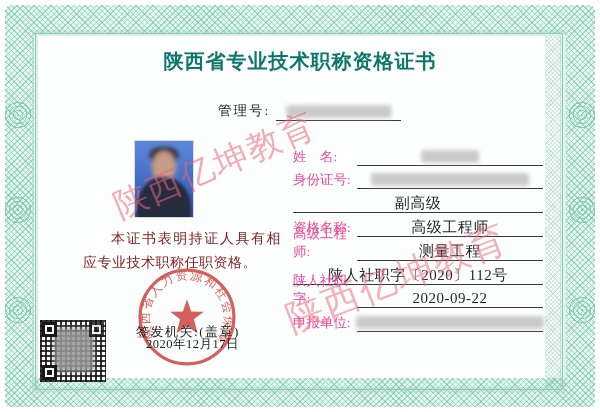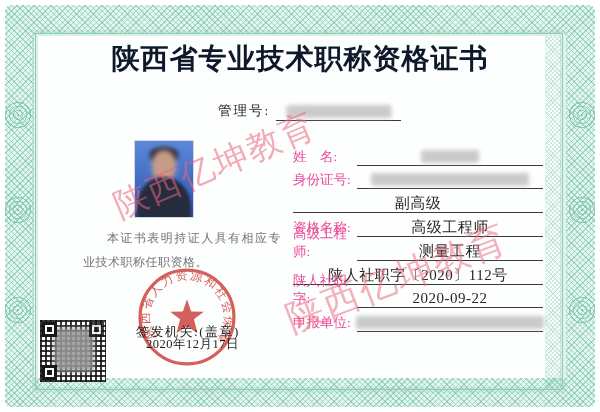--- a/index.html
+++ b/index.html
@@ -18,43 +18,43 @@
   .frame{position:absolute;left:35px;top:33px;right:37px;bottom:22px;
     border:1px solid #8ecbb8;
     box-shadow:inset 0 0 0 2px rgba(142,203,184,.30), 0 0 0 3px rgba(142,203,184,.25);
     background:transparent;}
   .right-strip{position:absolute;left:545px;top:36px;width:16px;height:352px;opacity:.55;
     background-image:
       repeating-linear-gradient(45deg, rgba(110,192,167,.6) 0 1px, transparent 1px 3px),
       repeating-linear-gradient(-45deg, rgba(110,192,167,.6) 0 1px, transparent 1px 3px);}
 
   
-  .title{position:absolute;left:0;right:0;top:40px;text-align:center;
-    font-family:"DejaVu Sans", sans-serif;font-weight:700;font-size:28px;
-    letter-spacing:1px;color:#0f172a;}
+  .title{position:absolute;left:0;right:0;top:48px;text-align:center;
+    font-family:"DejaVu Sans", sans-serif;font-weight:700;font-size:20px;
+    letter-spacing:1px;color:#0f766e;}
 
   
   .mgmt{position:absolute;left:218px;top:101px;display:flex;align-items:center;height:20px;}
   .mgmt .lbl{font-size:13.5px;letter-spacing:2px;color:#222;}
   .mgmt .line{width:125px;border-bottom:1.5px solid #3a3a3a;height:18px;position:relative;margin-left:6px;}
 
   
   .photo{position:absolute;left:135px;top:141px;width:58px;height:76px;
     background:linear-gradient(180deg,#5d88d8 0%,#3a63bd 70%,#2e57b0 100%);
     box-shadow:0 0 0 1px rgba(180,190,200,.6);overflow:hidden;}
   .photo .head{position:absolute;left:17px;top:9px;width:24px;height:31px;
     border-radius:48% 48% 42% 42%;background:#c79c86;filter:blur(2.5px);}
   .photo .hair{position:absolute;left:15px;top:6px;width:28px;height:14px;
     border-radius:50% 50% 30% 30%;background:#2a2630;filter:blur(2px);}
   .photo .torso{position:absolute;left:2px;top:36px;width:54px;height:44px;
     border-radius:55% 55% 0 0/75% 75% 0 0;background:#252c3e;filter:blur(1.5px);}
 
   
   .statement{position:absolute;left:83px;top:227px;width:198px;
-    font-size:12px;line-height:23.5px;letter-spacing:.5px;color:#737373;
+    font-size:14px;line-height:23.5px;letter-spacing:.5px;color:#7f1d1d;
     text-indent:2em;text-align:justify;}
 
   
   .issuer{position:absolute;left:136px;top:315px;font-size:13px;letter-spacing:1.5px;color:#1e1e1e;margin-top:8px;}
   .issue-date{position:absolute;left:146px;top:336px;font-size:12.5px;letter-spacing:.5px;color:#1e1e1e;}
   .seal{position:absolute;left:136px;top:266px;width:102px;height:102px;opacity:.85;
     mix-blend-mode:multiply;z-index:4;}
 
   
   .qr{position:absolute;left:40px;top:320px;width:66px;height:62px;background:#f0f0ee;

